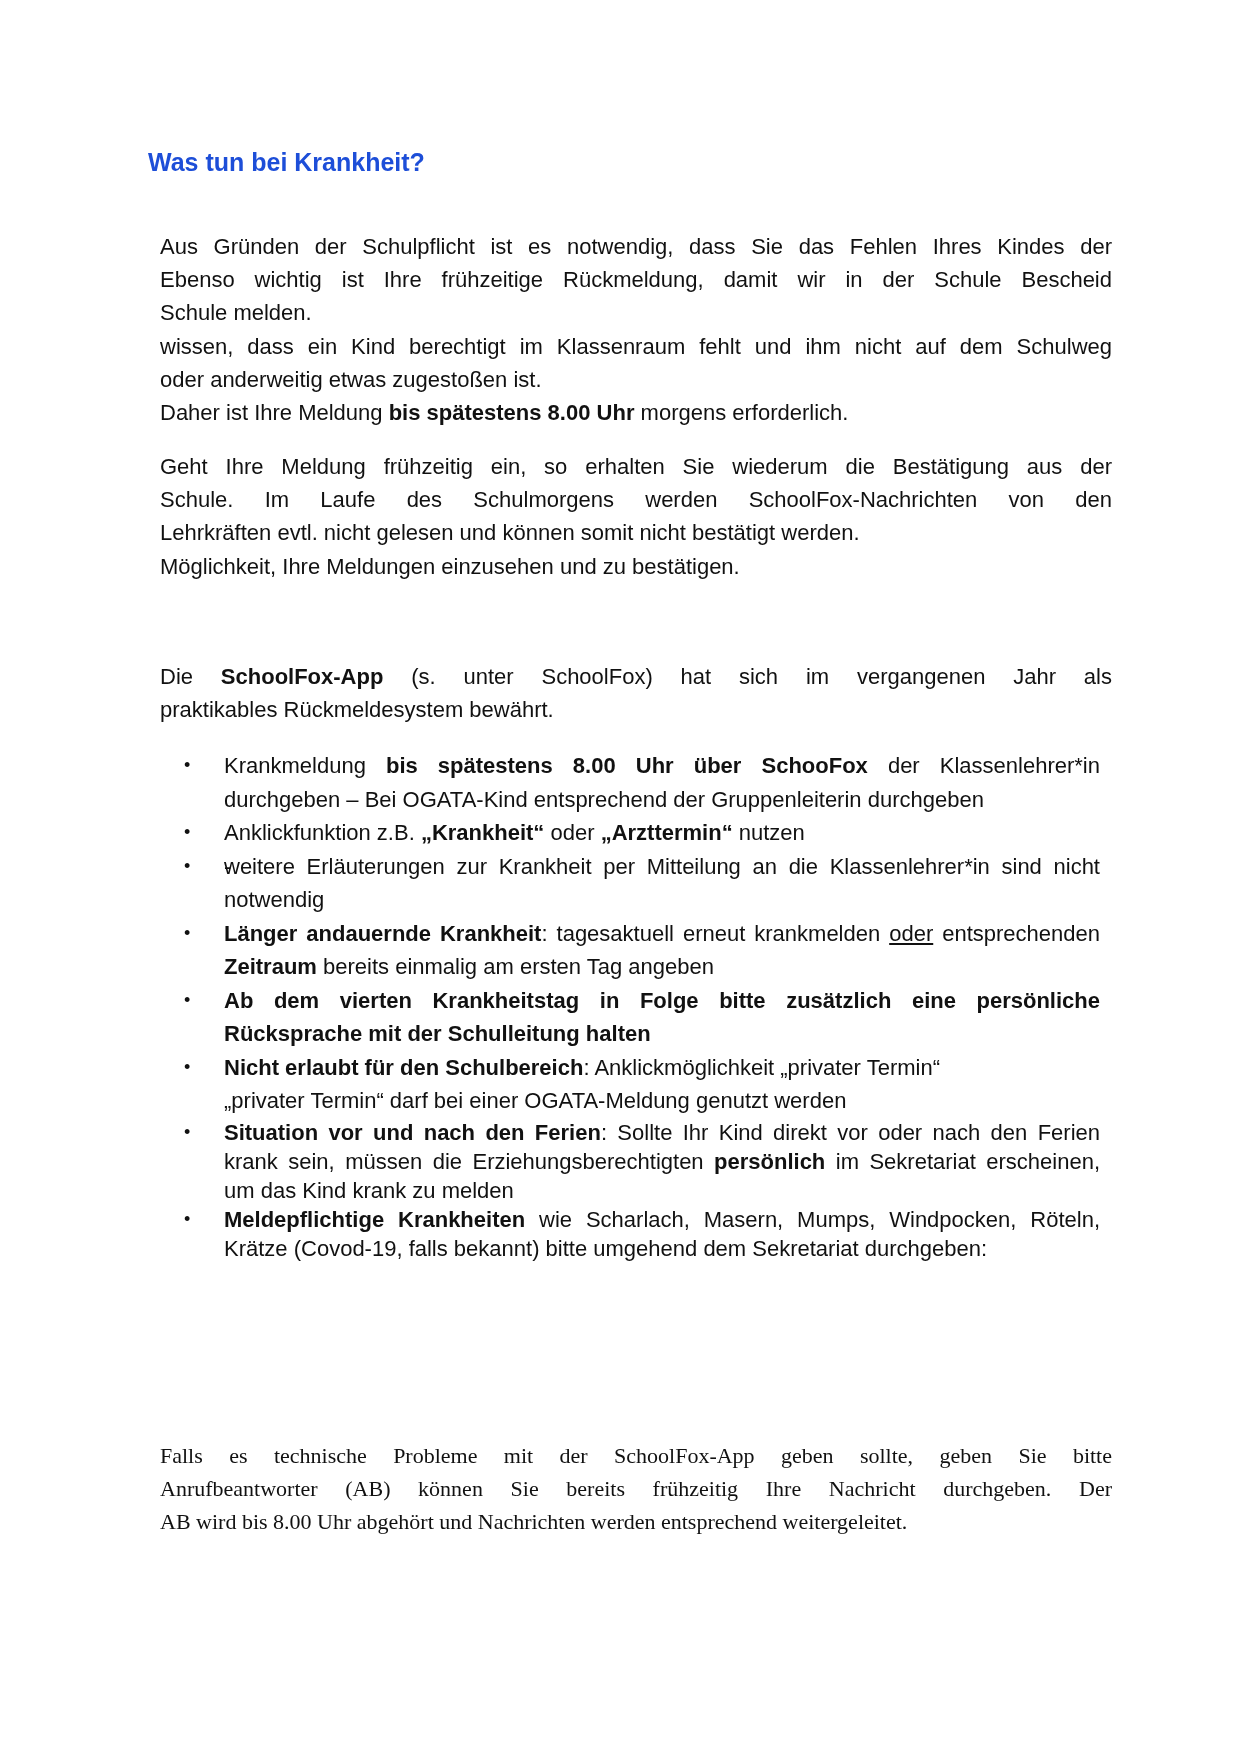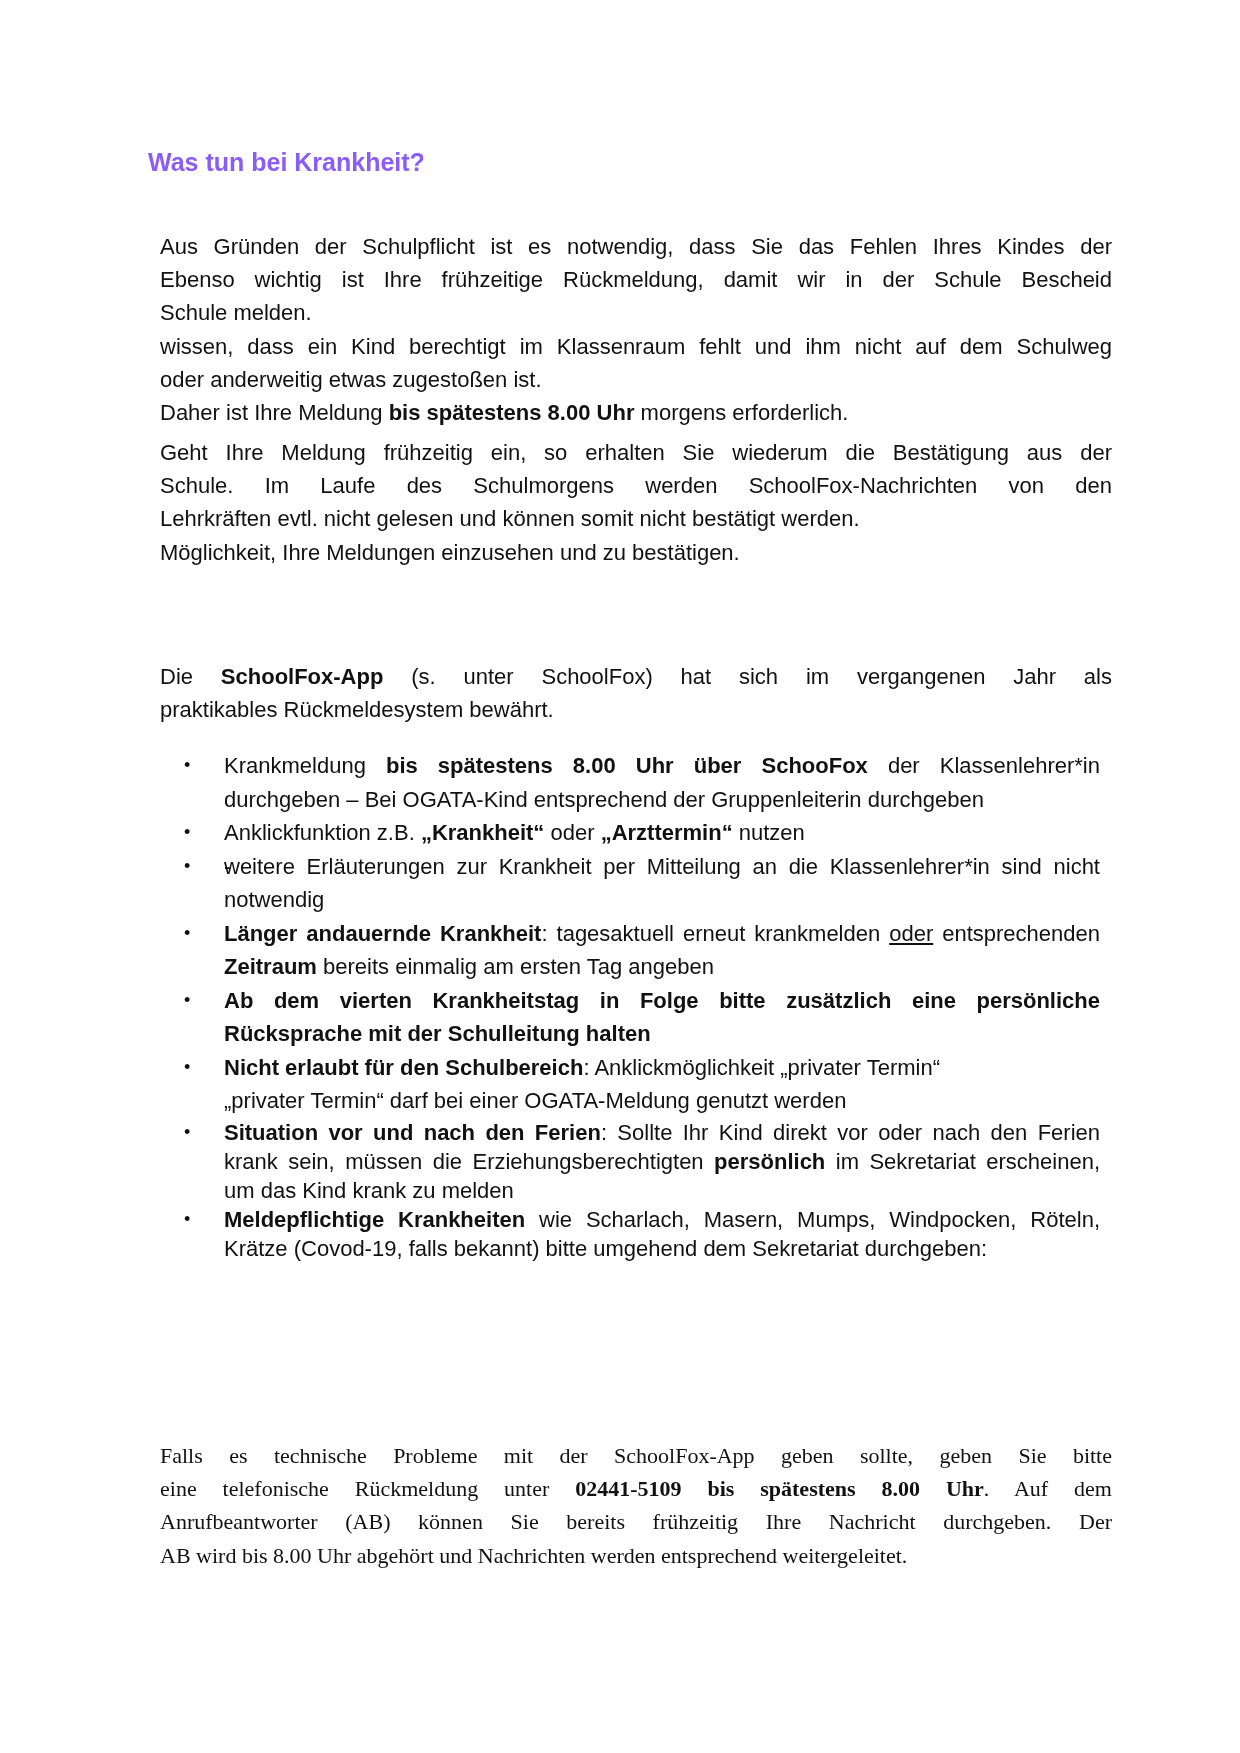--- a/index.html
+++ b/index.html
@@ -21,21 +21,21 @@
       top: 0;
       width: 952px;
     }
     .title {
       position: absolute;
       top: 146px;
       left: 0;
       margin: 0;
       font-size: 25px;
       font-weight: bold;
-      color: #8b5cf6;
+      color: #1d4ed8;
       line-height: 32px;
       white-space: nowrap;
     }
     .para {
       position: absolute;
       left: 0;
       width: 952px;
       margin: 12px;
       font-size: 22px;
       line-height: 33.2px;
@@ -89,21 +89,21 @@
 
   <div class="para" style="top:218px;">
     <span class="line just">Aus Gründen der Schulpflicht ist es notwendig, dass Sie das Fehlen Ihres Kindes der</span>
     <span class="line just">Ebenso wichtig ist Ihre frühzeitige Rückmeldung, damit wir in der Schule Bescheid</span>
     <span class="line">Schule melden.</span>
     <span class="line just">wissen, dass ein Kind berechtigt im Klassenraum fehlt und ihm nicht auf dem Schulweg</span>
     <span class="line">oder anderweitig etwas zugestoßen ist.</span>
     <span class="line"><span>Daher ist Ihre Meldung </span><b>bis spätestens 8.00 Uhr</b><span> morgens erforderlich.</span></span>
   </div>
 
-  <div class="para" style="top:424px;">
+  <div class="para" style="top:438px;">
     <span class="line just">Geht Ihre Meldung frühzeitig ein, so erhalten Sie wiederum die Bestätigung aus der</span>
     <span class="line just">Schule. Im Laufe des Schulmorgens werden SchoolFox-Nachrichten von den</span>
     <span class="line">Lehrkräften evtl. nicht gelesen und können somit nicht bestätigt werden.</span>
     <span class="line">Möglichkeit, Ihre Meldungen einzusehen und zu bestätigen.</span>
   </div>
 
   <div class="para" style="top:648px;">
     <span class="line just"><span>Die </span><b>SchoolFox-App</b><span> (s. unter SchoolFox) hat sich im vergangenen Jahr als</span></span>
     <span class="line">praktikables Rückmeldesystem bewährt.</span>
   </div>
@@ -142,18 +142,17 @@
       <b>Situation vor und nach den Ferien</b><span>: Sollte Ihr Kind direkt vor oder nach den Ferien krank sein, müssen die Erziehungsberechtigten </span><b>persönlich</b><span> im Sekretariat erscheinen, um das Kind krank zu melden</span>
     </li>
     <li class="li tight">
       <span class="bullet">•</span>
       <b>Meldepflichtige Krankheiten</b><span> wie Scharlach, Masern, Mumps, Windpocken, Röteln, Krätze (Covod-19, falls bekannt) bitte umgehend dem Sekretariat durchgeben:</span>
     </li>
   </ul>
 
   <div class="para" style="top:1427px;font-family:Liberation Serif, serif;">
     <span class="line just">Falls es technische Probleme mit der SchoolFox-App geben sollte, geben Sie bitte</span>
-    <span class="line just"><span>eine telefonische Rückmeldung unter </span><b>02441-5109 bis spätestens 8.00 Uhr</b><span>. Auf dem</span></span>
     <span class="line just">Anrufbeantworter (AB) können Sie bereits frühzeitig Ihre Nachricht durchgeben. Der</span>
     <span class="line">AB wird bis 8.00 Uhr abgehört und Nachrichten werden entsprechend weitergeleitet.</span>
   </div>
 
 </div>
 
 </body></html>

